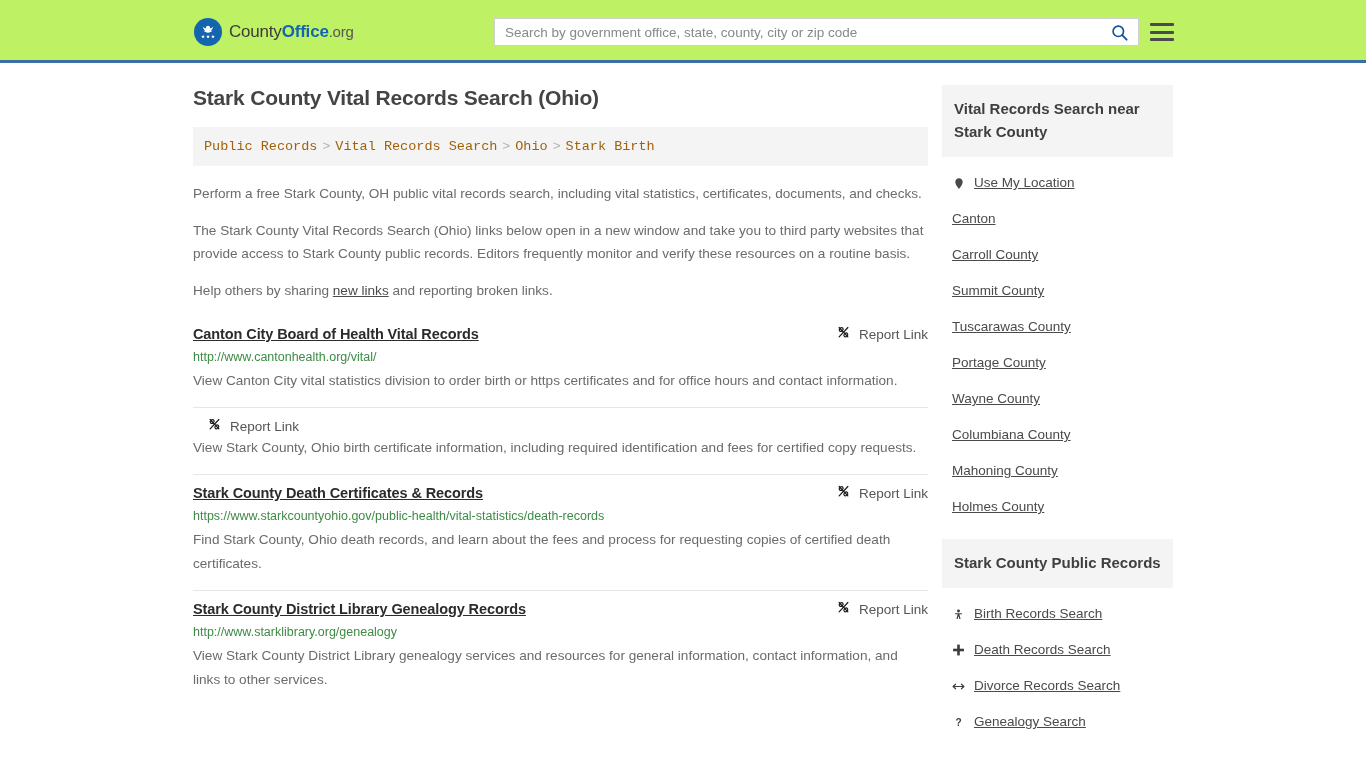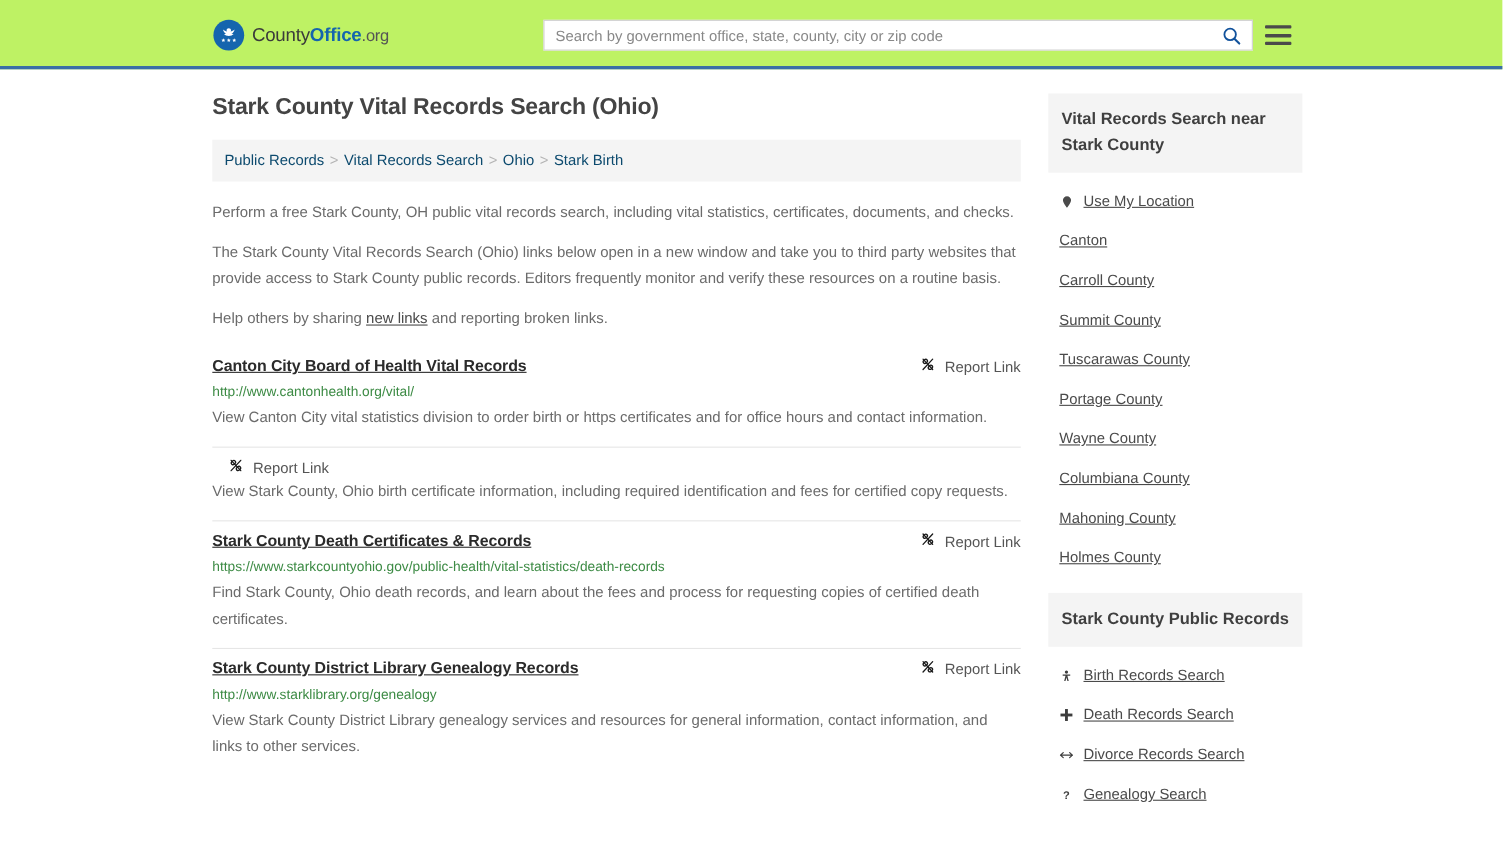--- a/index.html
+++ b/index.html
@@ -102,21 +102,21 @@
   .page {
     position: relative;
     width: 1366px;
   }
   .container {
     width: 980px;
     margin: 0 auto;
     position: relative;
     padding-top: 22px;
     display: flex;
-    gap: 11px;
+    gap: 0;
   }
   .col-main { width: 735px; flex: none; }
   .col-side { width: 231px; flex: none; margin-left: 14px; }
 
   h1.page-title {
     font-size: 21px;
     line-height: 26px;
     color: #444444;
     font-weight: bold;
     margin: 0 0 16px 0;
@@ -125,22 +125,23 @@
 
   .breadcrumb {
     background: #f4f4f4;
     padding: 10px 11px;
     font-size: 13.5px;
     color: #6a6a6a;
     margin-bottom: 16px;
     line-height: 18px;
   }
   .breadcrumb a {
-    color: #0c4a6e;
+    color: #a16207;
     text-decoration: none;
+    font-family: Liberation Mono, monospace;
   }
   .breadcrumb .sep { color: #b4b4b4; margin: 0 5px; }
 
   .intro p {
     font-size: 13.6px;
     line-height: 23px;
     color: #6b6b6b;
     margin: 0 0 14px 0;
   }
   .intro p a {

